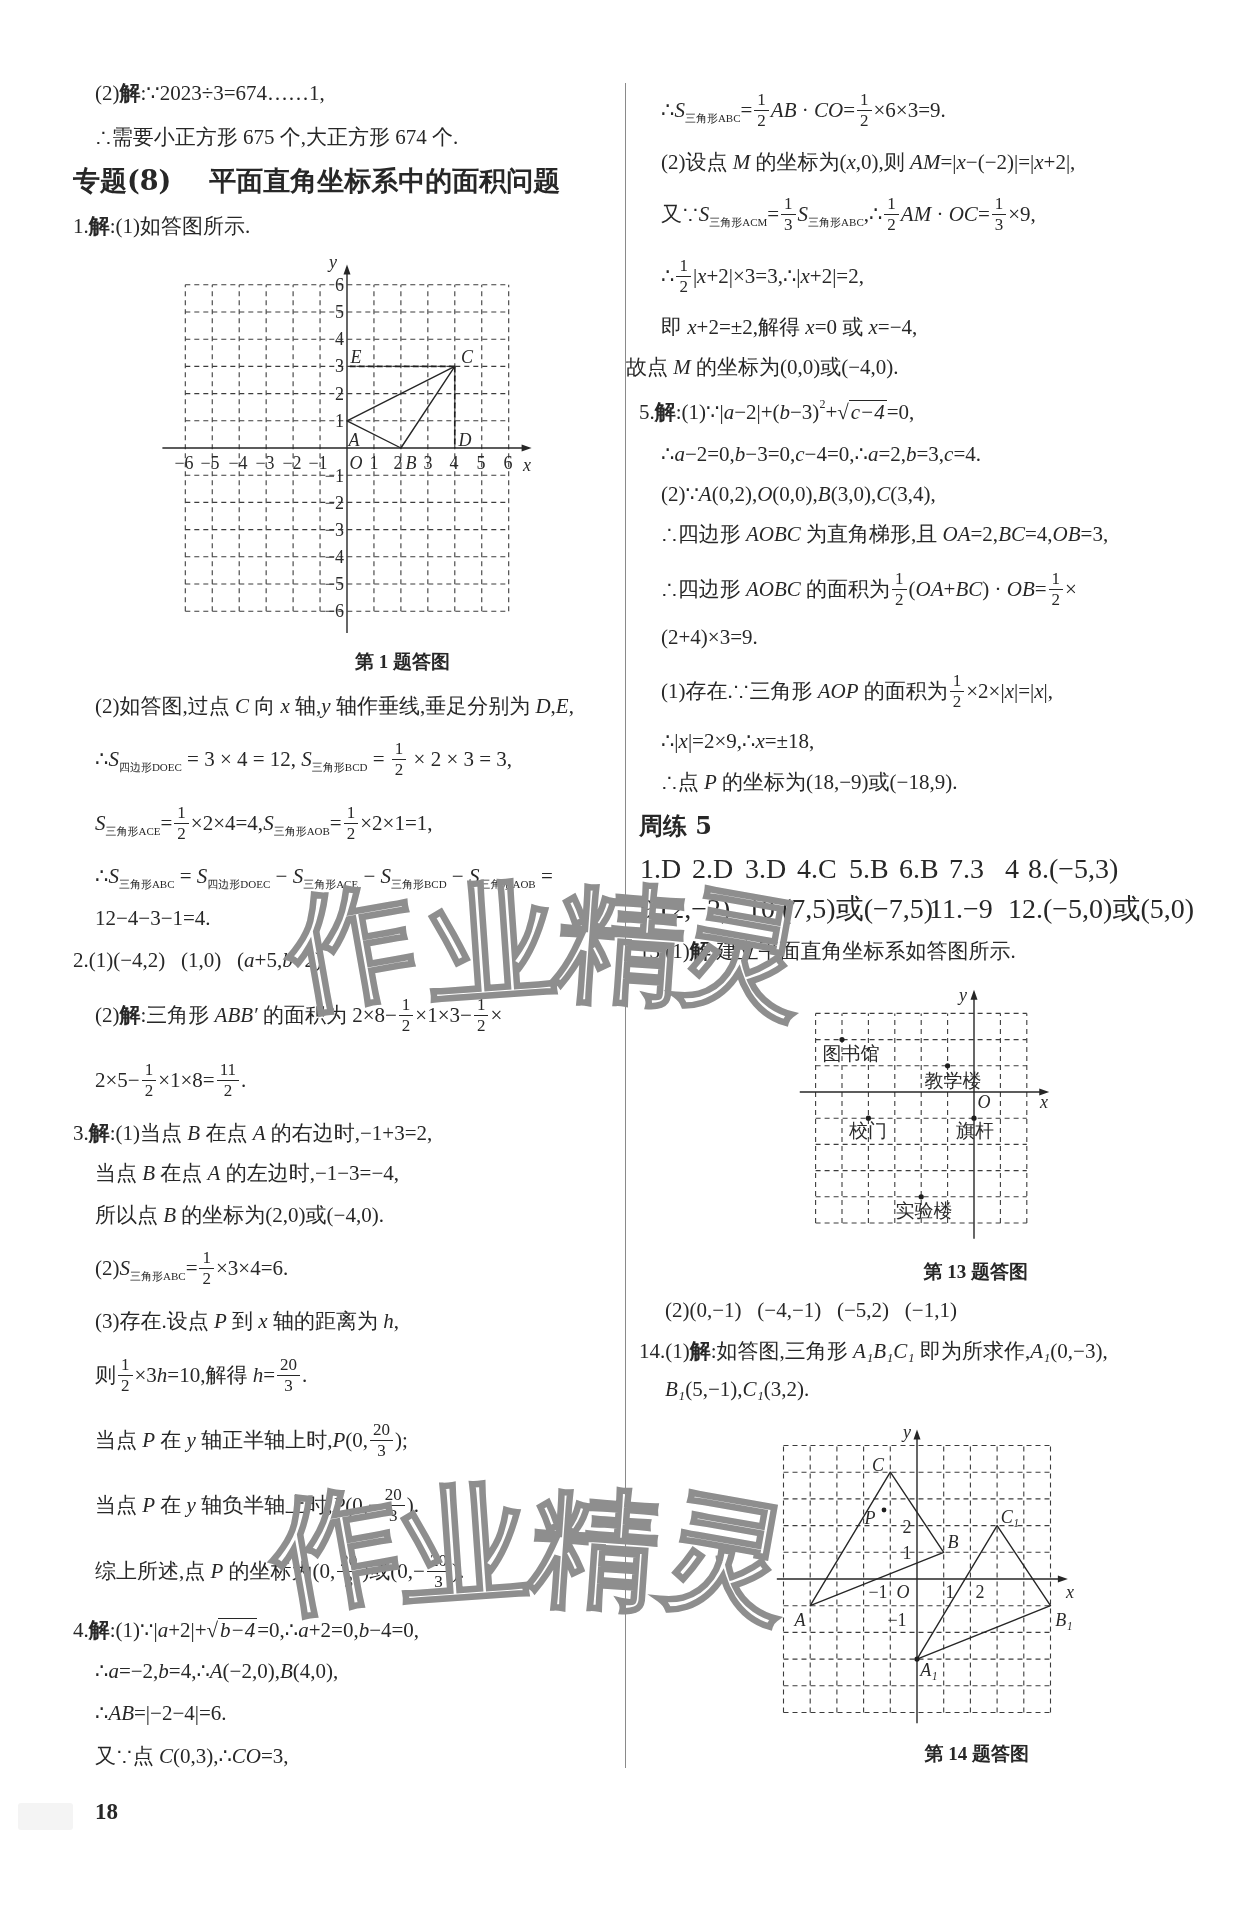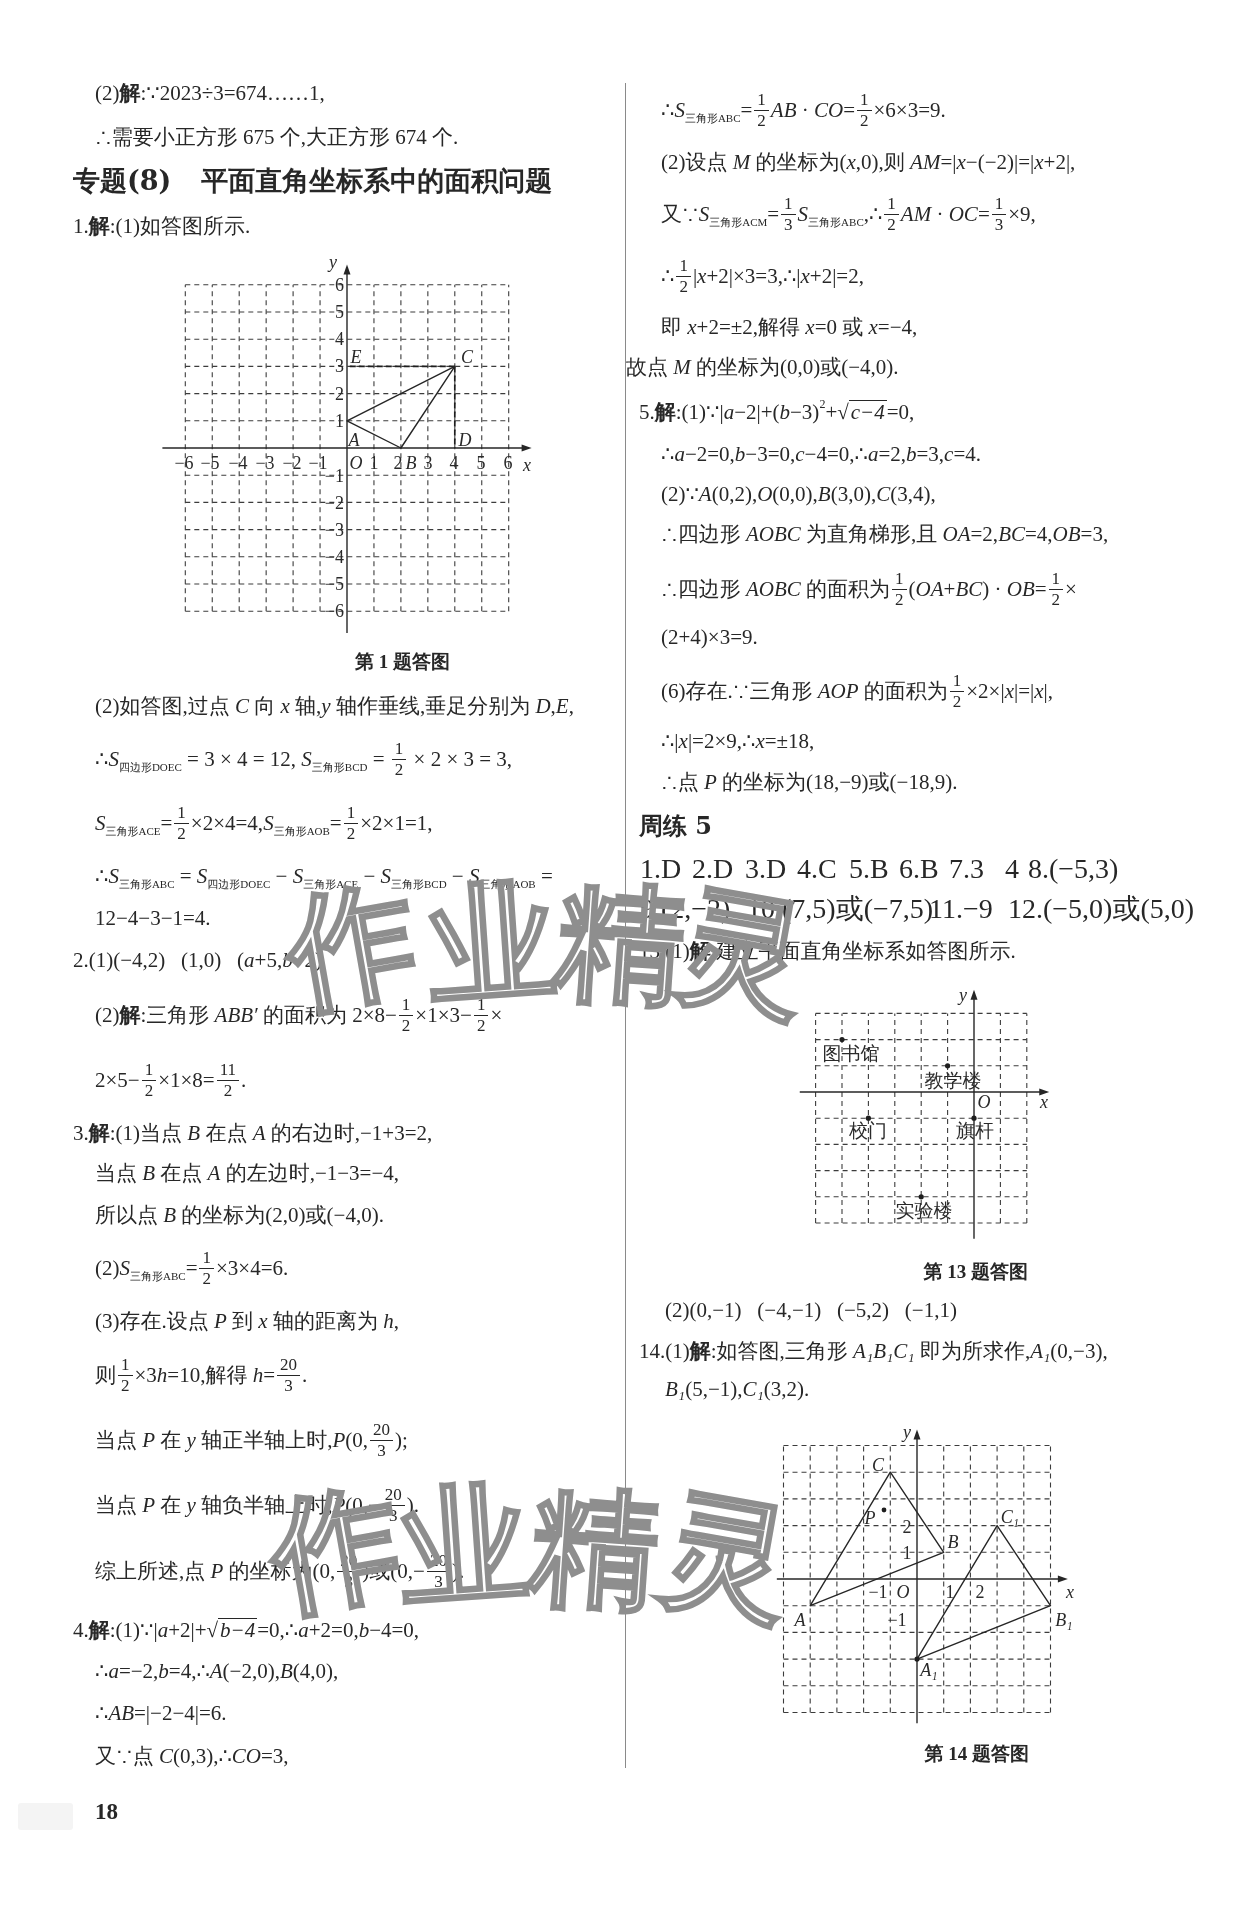--- a/index.html
+++ b/index.html
@@ -3,21 +3,21 @@
 <meta charset="utf-8">
 <style>
   html,body{margin:0;padding:0;}
   body{width:1250px;height:1921px;position:relative;overflow:hidden;background:#ffffff;
        font-family:"Liberation Serif","DejaVu Serif",serif;color:#272727;}
   .ln{position:absolute;height:44px;display:flex;align-items:center;font-size:21px;}
   .ln > span{white-space:pre;}
   .b{font-weight:bold;}
   .v{font-style:italic;}
   .h1{font-size:27px;font-family:"DejaVu Serif",serif;align-items:center;}
-  .h1 .gap{margin-left:30px;}
+  .h1 .gap{margin-left:38px;}
   .h2{font-size:24px;font-family:"DejaVu Serif",serif;}
   .frac{display:inline-flex;flex-direction:column;align-items:center;font-size:17px;line-height:1.12;margin:0 2px;}
   .frac .n{border-bottom:1px solid #272727;padding:0 3px;}
   .frac .d{padding:0 3px;}
   .sv{display:inline-flex;align-items:flex-end;}
   .sv .S{font-style:italic;font-size:21px;line-height:1;}
   .sv .sub{font-size:11px;line-height:1;margin-bottom:-3px;}
   .sq{display:inline-flex;align-items:flex-end;}
   .sq .rad{font-size:21px;line-height:1.1;}
   .sq .rc{border-top:1px solid #272727;font-style:italic;line-height:1.1;padding:0 2px;}
@@ -490,21 +490,21 @@
     <span>=</span>
     <span class="frac"><span class="n">1</span><span class="d">2</span></span>
     <span>×</span>
   </div>
 
 <div class="ln" style="top:615px;left:661px">
     <span>(2+4)×3=9.</span>
   </div>
 
 <div class="ln" style="top:669px;left:661px">
-    <span>(6)存在.∵三角形 </span>
+    <span>(1)存在.∵三角形 </span>
     <span class="v">AOP</span>
     <span> 的面积为</span>
     <span class="frac"><span class="n">1</span><span class="d">2</span></span>
     <span>×2×|</span>
     <span class="v">x</span>
     <span>|=|</span>
     <span class="v">x</span>
     <span>|,</span>
   </div>
 

